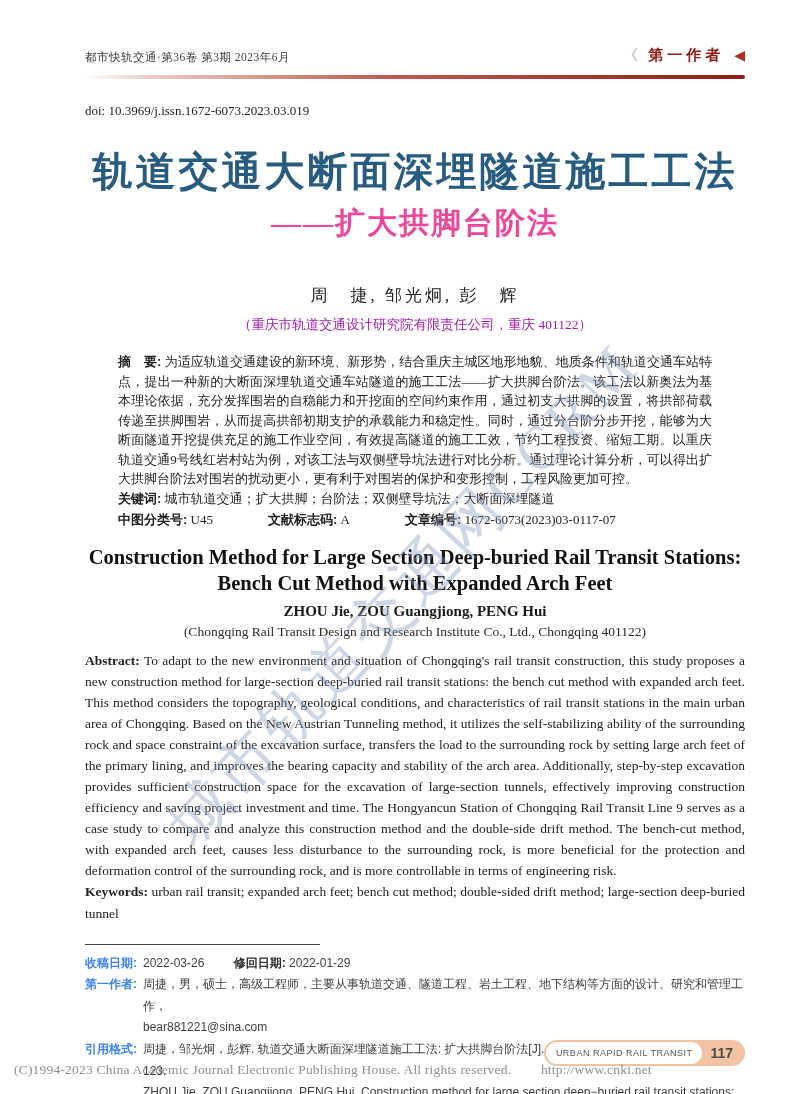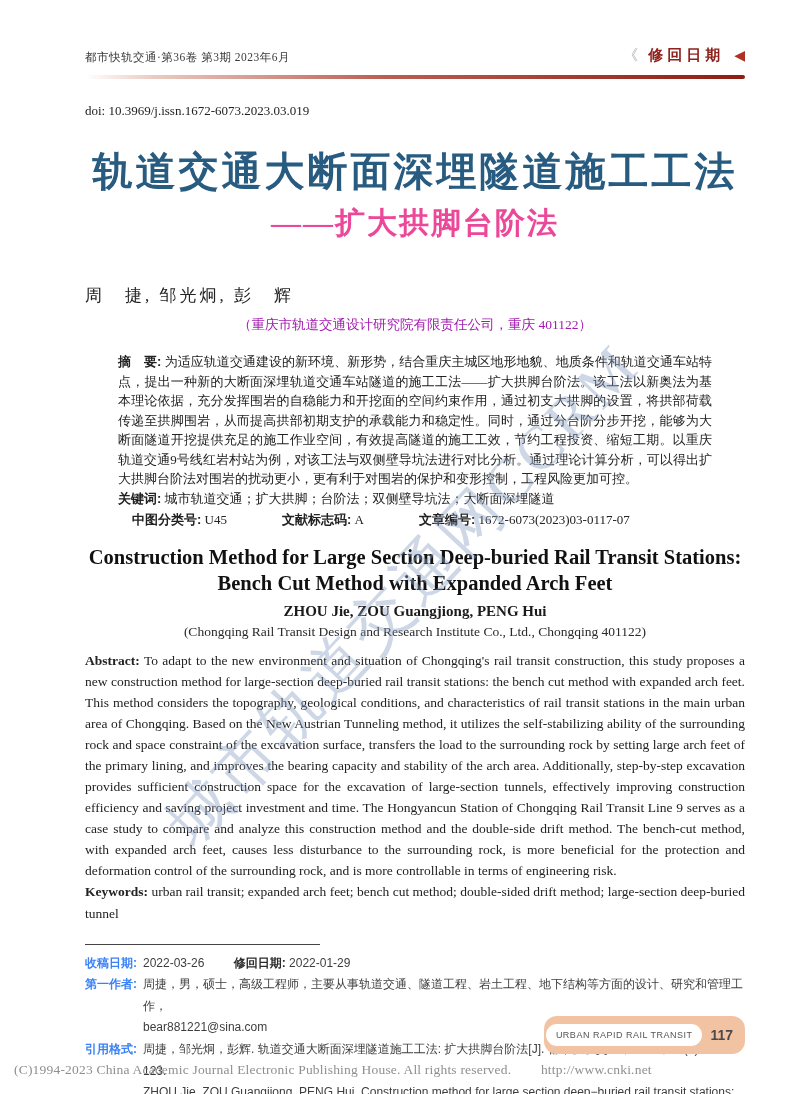--- a/index.html
+++ b/index.html
@@ -29,42 +29,42 @@
   }
   .doi { margin-top:24px; font-size:13px; color:#222; }
   .title-cn {
     margin-top:30px; text-align:center; color:#275b80;
     font-size:40px; font-weight:bold; letter-spacing:3px; line-height:1.15;
   }
   .subtitle-cn {
     margin-top:8px; text-align:center; color:#ec4899;
     font-size:30px; font-weight:bold; letter-spacing:2px;
   }
-  .authors-cn { margin-top:40px; font-size:17px; letter-spacing:3px; color:#222; }
+  .authors-cn { margin-top:40px; text-align:center; font-size:17px; letter-spacing:3px; color:#222; }
   .affil-cn { margin-top:9px; text-align:center; font-size:13.5px; color:#a21caf; }
   .abstract-cn { margin:18px 33px 0 33px; font-size:13px; line-height:1.5; color:#222; text-align:justify; }
   .abstract-cn p { margin:0; }
   .b { font-weight:bold; font-family:"Liberation Sans",sans-serif; }
-  .clc-row { display:flex; margin-top:2px;margin-left:14px; }
+  .clc-row { display:flex; margin-top:2px; }
   .clc-seg { margin-right:55px; white-space:nowrap; }
   .clc-seg:last-child { margin-right:0; }
   .title-en { margin-top:14px; text-align:center; font-size:20.5px; font-weight:bold; line-height:1.28; color:#111; }
   .title-en span { display:block; }
   .authors-en { margin-top:7px; text-align:center; font-size:15px; font-weight:bold; color:#1a1a1a; }
   .affil-en { margin-top:4px; text-align:center; font-size:13.5px; color:#2a2a2a; }
   .abstract-en { margin-top:10px; font-size:13.5px; line-height:1.56; text-align:justify; color:#222; }
   .abstract-en .b { font-family:"Liberation Serif",serif; }
   .footnote { margin-top:20px; font-family:"Liberation Sans",sans-serif; font-size:12px; color:#3d3d3d; }
   .foot-rule { width:235px; height:1px; background:#444; margin-bottom:8px; }
   .foot-row { display:grid; grid-template-columns:58px 1fr; line-height:1.8; }
   .foot-label { font-weight:bold; color:#3b82f6; white-space:nowrap; }
   .foot-content .b2 { font-weight:bold; color:#2b2b2b; margin-left:26px; }
   .badge {
-    position:absolute; right:55px; bottom:40px; z-index:3;
-    background:#f1c3a3; border-radius:13px; height:38px;
+    position:absolute; right:55px; bottom:28px; z-index:3;
+    background:#f1c3a3; border-radius:13px; height:26px;
     display:flex; align-items:center; padding:2px 3px 2px 2px;
   }
   .badge-inner {
     background:#ffffff; border-radius:11px; height:22px; display:flex; align-items:center;
     padding:0 10px; font-family:"Liberation Sans",sans-serif; font-size:9px; letter-spacing:0.5px; color:#555;
   }
   .badge-page { font-family:"Liberation Sans",sans-serif; font-weight:bold; font-size:14px; color:#4a4a4a; padding:0 9px 0 8px; }
   .copyright {
     position:absolute; left:14px; bottom:16px; z-index:3;
     font-size:13.5px; color:#8f8f8f; letter-spacing:0.2px;
@@ -77,21 +77,21 @@
 <div class="page">
 
   <div class="watermark">城市轨道交通网CCRM</div>
 
   <div class="content">
 
     <div class="header">
       <span class="journal-info">都市快轨交通·第36卷 第3期 2023年6月</span>
       <span class="section">
         <span class="guillemet">《</span>
-        <span class="section-label">修回日期</span>
+        <span class="section-label">第一作者</span>
         <span class="triangle">◀</span>
       </span>
     </div>
 
     <div class="rule"></div>
 
     <div class="doi">doi: 10.3969/j.issn.1672-6073.2023.03.019</div>
 
     <h1 class="title-cn">轨道交通大断面深埋隧道施工工法</h1>
     <div class="subtitle-cn">——扩大拱脚台阶法</div>

